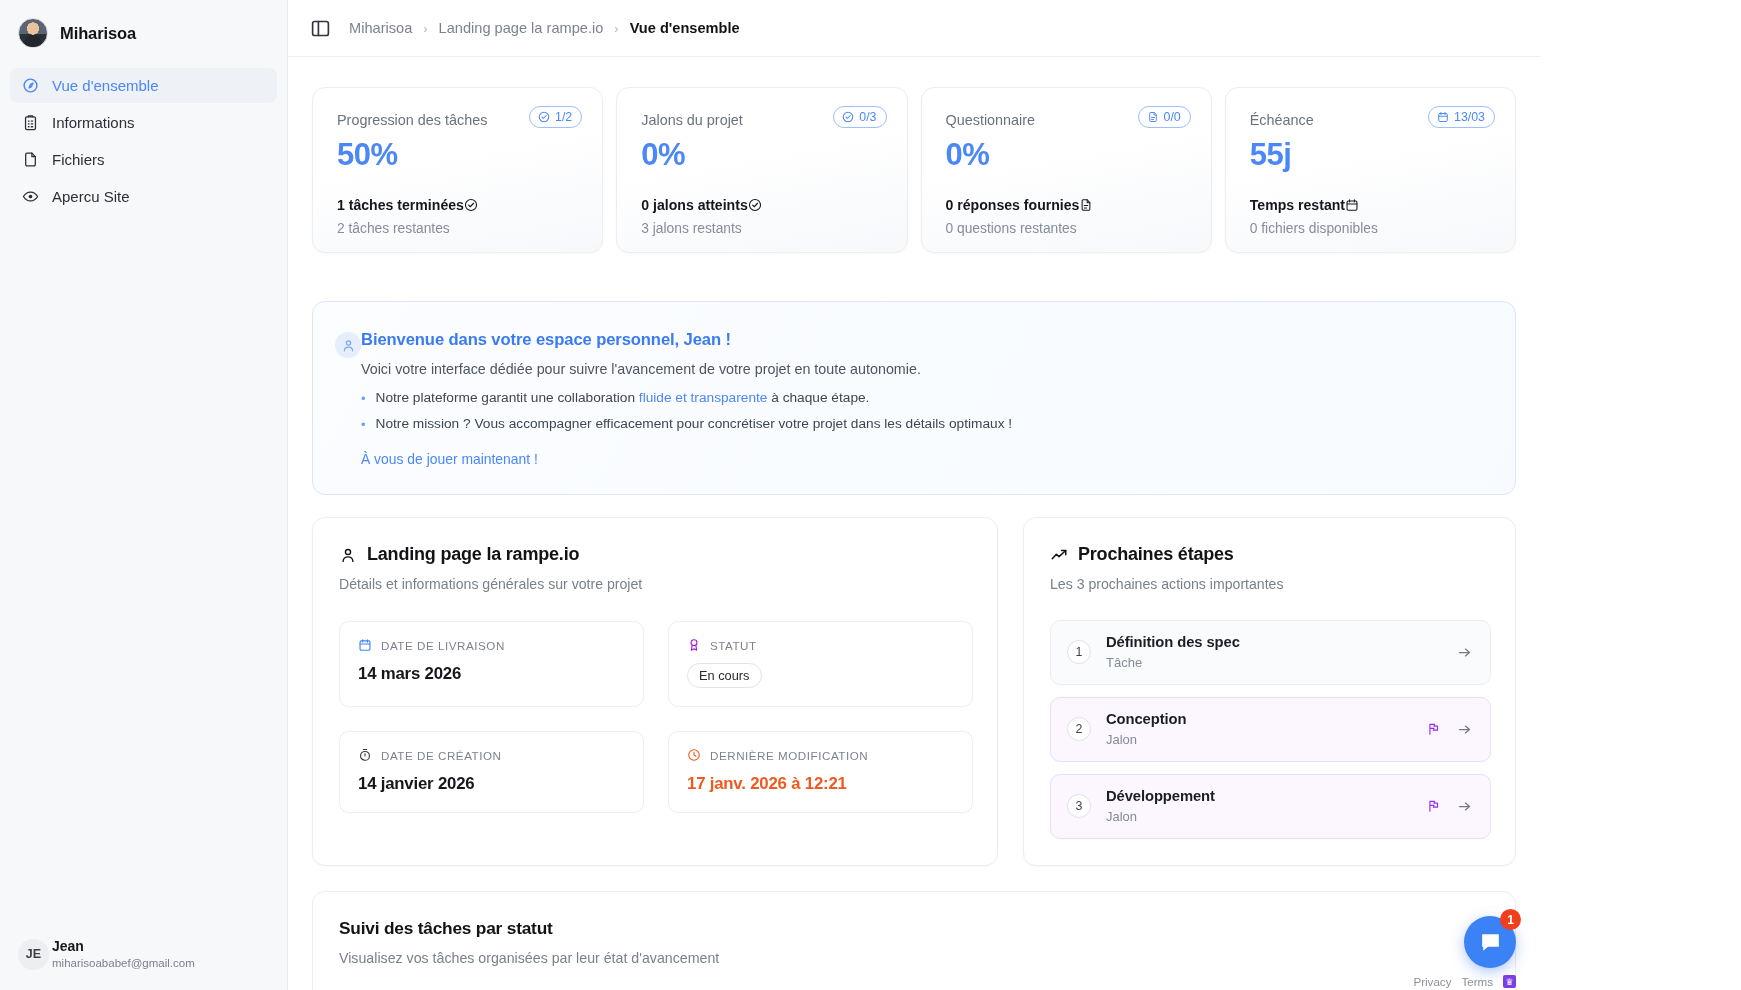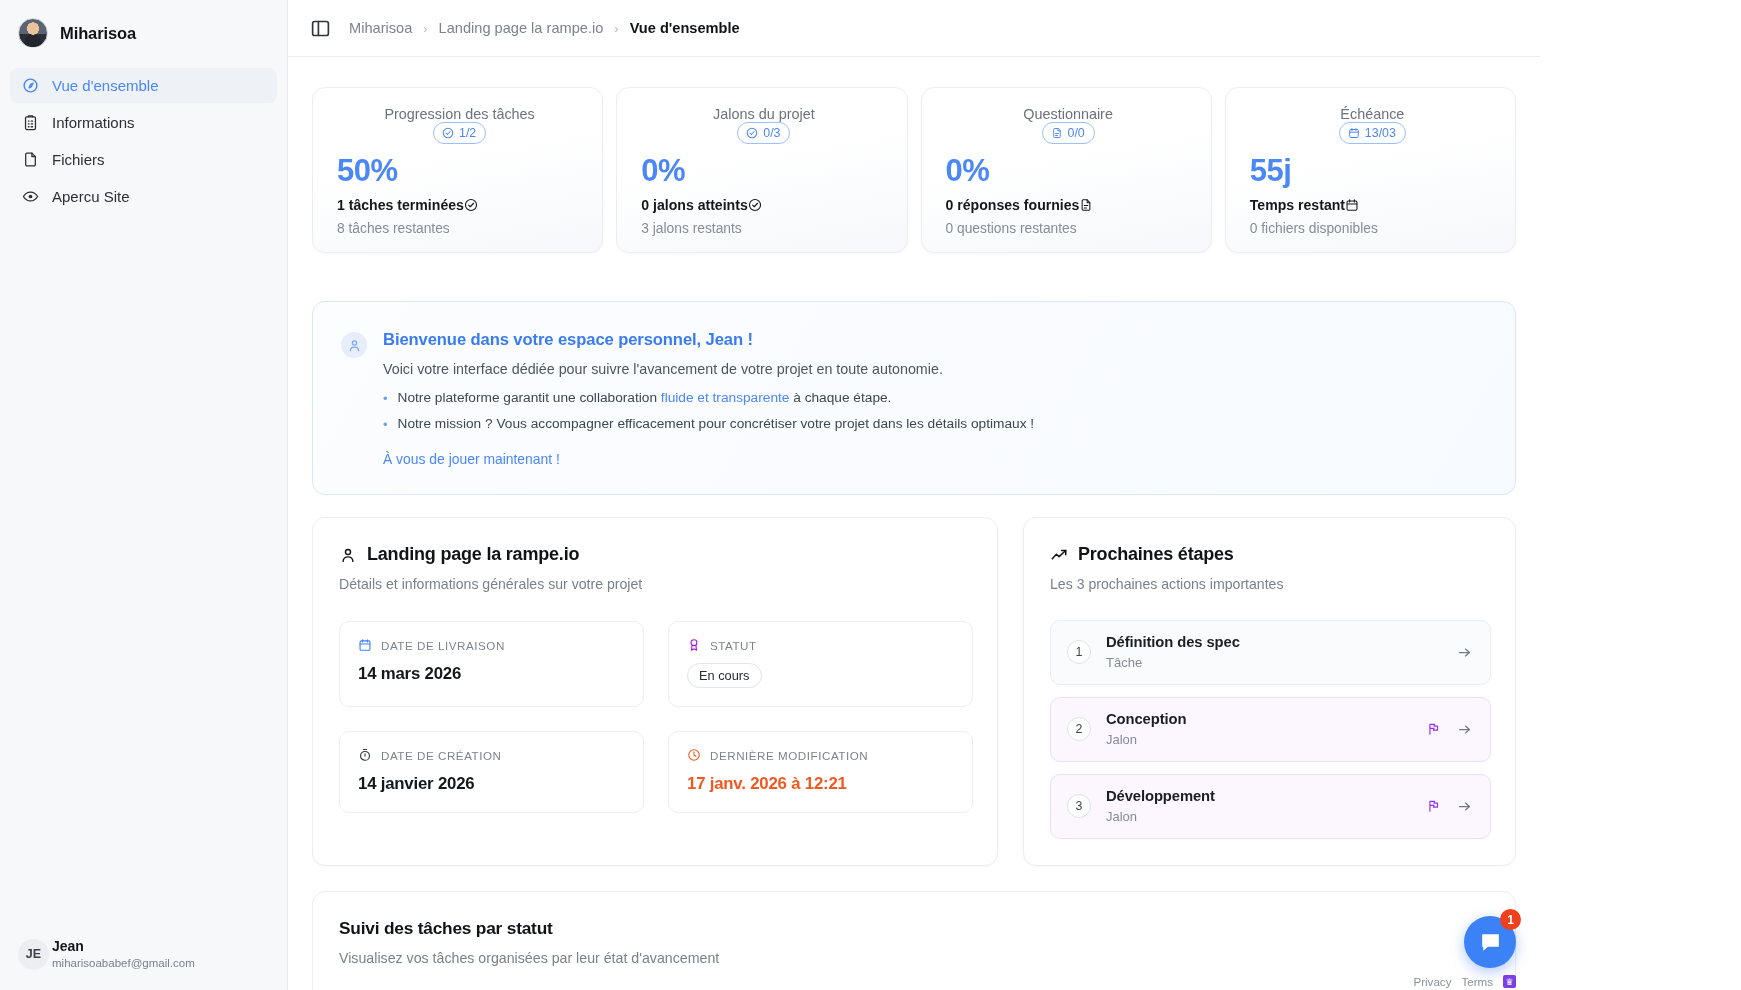--- a/index.html
+++ b/index.html
@@ -79,21 +79,21 @@
   
   .stats { display: flex; gap: 13px; padding-top: 30px; }
   .stat-card {
     flex: 1 1 0; height: 166px;
     border: 1px solid #ebedf0; border-radius: 13px;
     background: linear-gradient(170deg, #ffffff 0%, #ffffff 42%, #f6f8fb 100%);
     padding: 18px 20px 16px 24px;
     display: flex; flex-direction: column;
     box-shadow: 0 1px 2px rgba(16,24,40,.03);
   }
-  .stat-head { display: flex; align-items: center; justify-content: space-between; flex-direction: column; }
+  .stat-head { display: flex; align-items: flex-end; justify-content: space-between; }
   .stat-title { font-size: 14.4px; color: #6b727d; }
   .badge {
     display: inline-flex; align-items: center; gap: 5px;
     border: 1px solid #9dc0fb; border-radius: 999px;
     padding: 3px 9px 3px 8px;
     font-size: 12.4px; color: #4b87f7; background: #fff; white-space: nowrap;
   }
   .badge .bic { width: 12px; height: 12px; display: inline-flex; }
   .stat-value { font-size: 31px; font-weight: bold; color: #4b87f7; letter-spacing: -0.5px; margin-top: 9px; }
   .stat-sub {
@@ -101,22 +101,22 @@
     display: flex; align-items: center; 
   }
   .stat-sub .sic { width: 14px; height: 14px; display: inline-flex; color: #14171c; }
   .stat-sub2 { font-size: 13.8px; color: #868d98; margin-top: 8px; }
 
   
   .welcome {
     margin-top: 48px;
     border: 1px solid #dbe6fa; border-radius: 13px;
     background: linear-gradient(120deg, #fbfdff 0%, #f7faff 100%);
-    padding: 28px 30px 27px 28px;
-    display: flex; gap: 16px;
+    padding: 28px 30px 27px 22px;
+    display: flex; gap: 0;
   }
   .welcome-ic {
     width: 26px; height: 26px; border-radius: 50%;
     background: #e6eefc; color: #7fa7f2;
     display: flex; align-items: center; justify-content: center; flex: 0 0 26px;
     margin-top: 2px;
   }
   .welcome-title { font-size: 16.6px; font-weight: bold; color: #3b7bf0; letter-spacing: -0.1px; }
   .welcome-sub { font-size: 14.3px; color: #4e555f; margin-top: 11px; }
   .welcome-list { margin-top: 13px; display: flex; flex-direction: column; gap: 8px; }
@@ -296,21 +296,21 @@
           <div class="stat-value">50%</div>
           <div class="stat-sub">
             <span>1 tâches terminées</span>
             <span class="sic">
               <svg viewBox="0 0 24 24" width="14" height="14" fill="none" stroke="#14171c" stroke-width="1.9" stroke-linecap="round" stroke-linejoin="round">
                   <circle cx="12" cy="12" r="9.5"></circle>
                   <path d="M8 12.3l2.7 2.7L16.4 9"></path>
                 </svg>
             </span>
           </div>
-          <div class="stat-sub2">8 tâches restantes</div>
+          <div class="stat-sub2">2 tâches restantes</div>
         </div>
 
         <div class="stat-card">
           <div class="stat-head">
             <span class="stat-title">Jalons du projet</span>
             <span class="badge">
               <span class="bic">
                 <svg viewBox="0 0 24 24" width="12" height="12" fill="none" stroke="#4b87f7" stroke-width="2.1" stroke-linecap="round" stroke-linejoin="round">
                     <circle cx="12" cy="12" r="9.5"></circle>
                     <path d="M8 12.3l2.7 2.7L16.4 9"></path>

